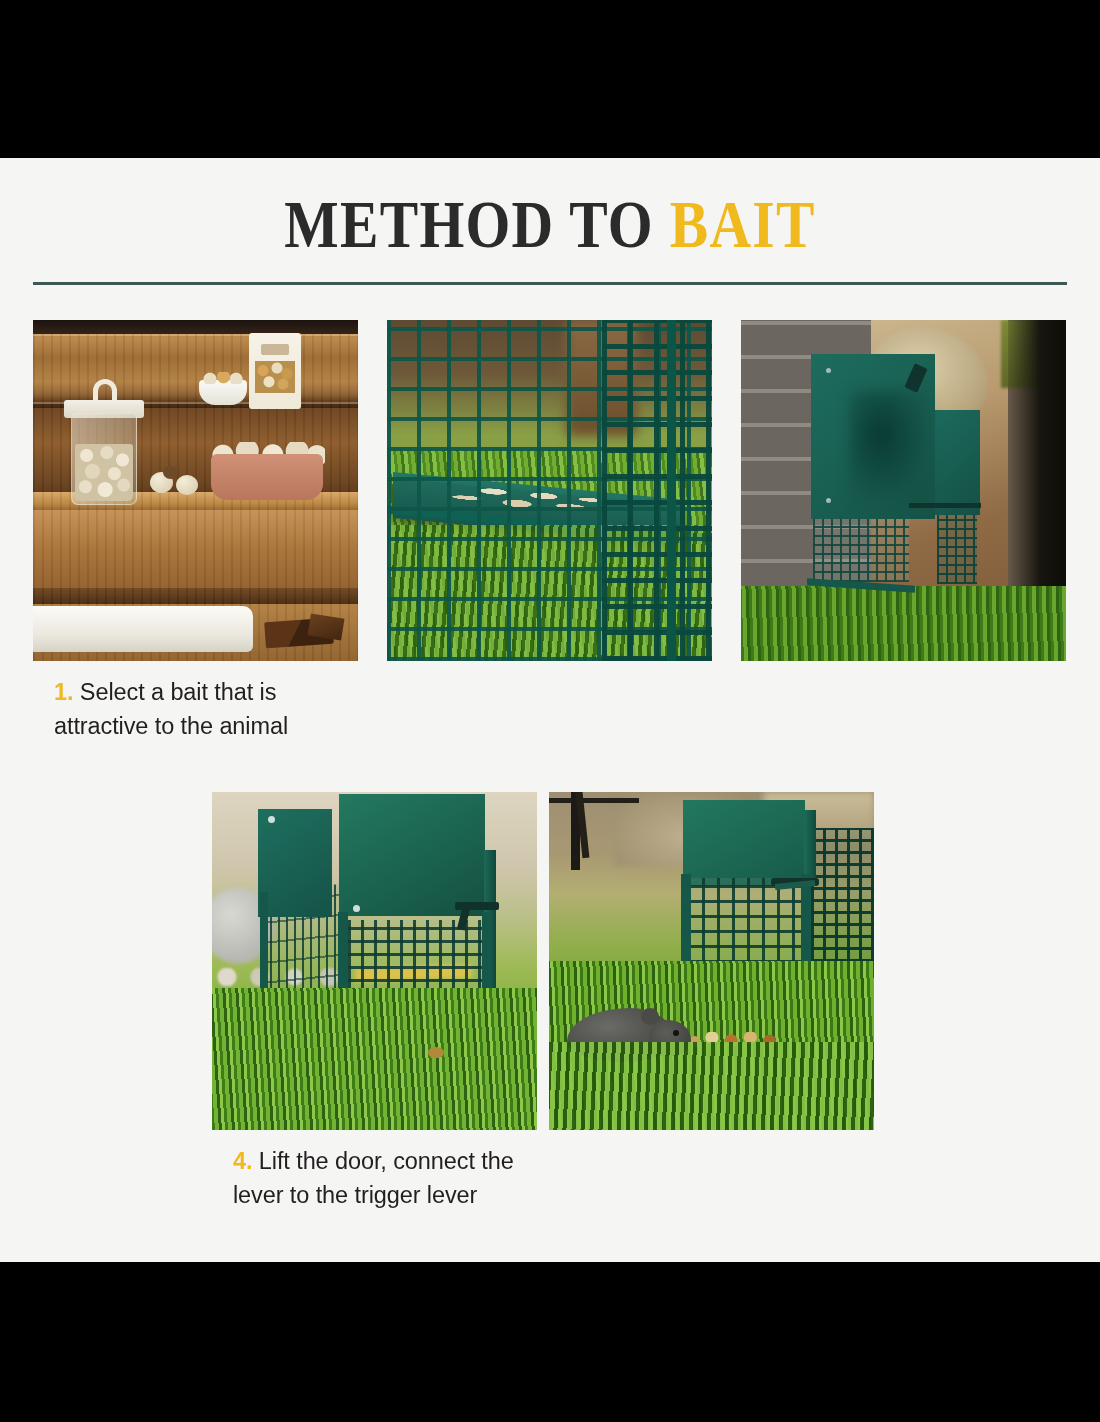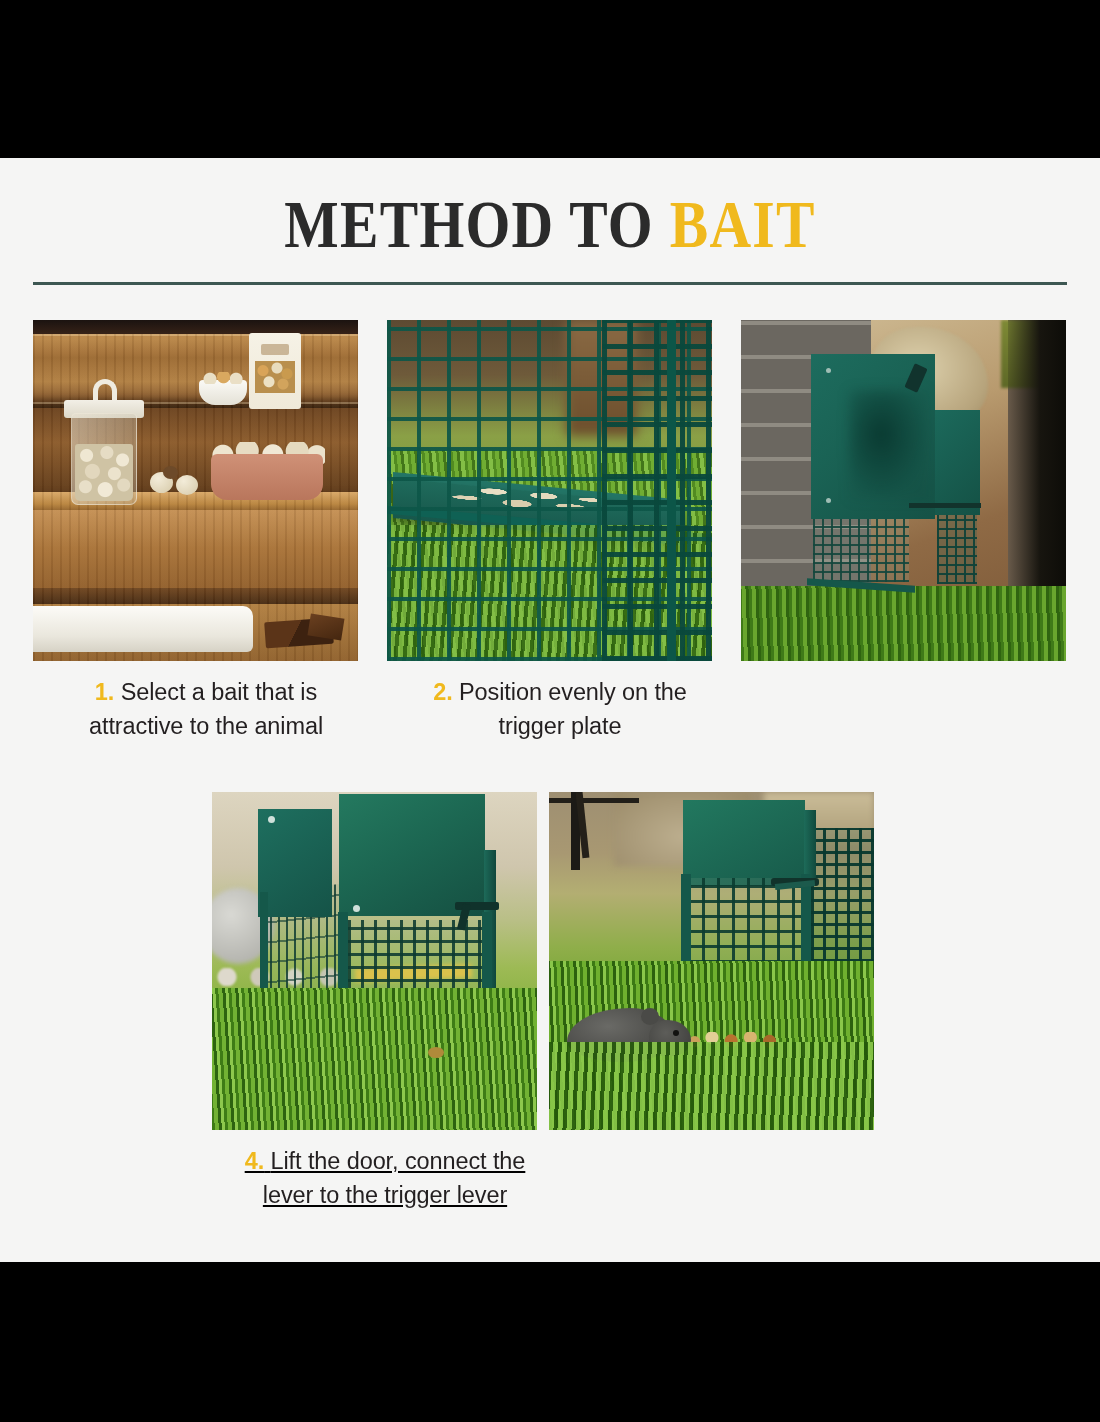--- a/index.html
+++ b/index.html
@@ -73,38 +73,36 @@
     width: 1034px;
     display: flex;
     gap: 29px;
   }
   .row2 {
     position: absolute;
     left: 212px; top: 634px;
     width: 677px;
     display: flex;
     gap: 12px;
-    text-decoration: underline;
   }
 
   .cell { width: 325px; }
   .cell-wide { width: 325px; }
 
   .photo {
     position: relative;
     width: 325px;
     height: 341px;
     overflow: hidden;
     background: #cfcfc8;
   }
   .row2 .photo { height: 338px; }
 
   .caption {
     margin-top: 14px;
-    text-align: center;
     font-family: "Liberation Sans", sans-serif;
     font-size: 23.5px;
     line-height: 34px;
     color: #231f20;
     letter-spacing: -0.1px;
     margin-left: 21px;
   }
   .caption .num {
     color: #f0b91d;
     font-weight: 700;
@@ -688,24 +686,20 @@
           <div class="grass"></div>
           <div class="plate-lip"></div>
           <div class="plate"></div>
           <div class="plate-bait"></div>
           <div class="rail"></div>
           <div class="grass2"></div>
           <div class="mesh"></div>
           <div class="mesh-right"></div>
           <div class="post-r"></div>
         </div>
-        <div class="caption">
-          <span class="num">2.</span>
-          <span>Position evenly on the trigger plate</span>
-        </div>
       </div>
 
       <div class="cell">
         <div class="photo p3">
           <div class="wall-light"></div>
           <div class="wall-stone"></div>
           <div class="wall-dark"></div>
           <div class="awning"></div>
           <div class="dark-col"></div>
           <div class="grass"></div>

